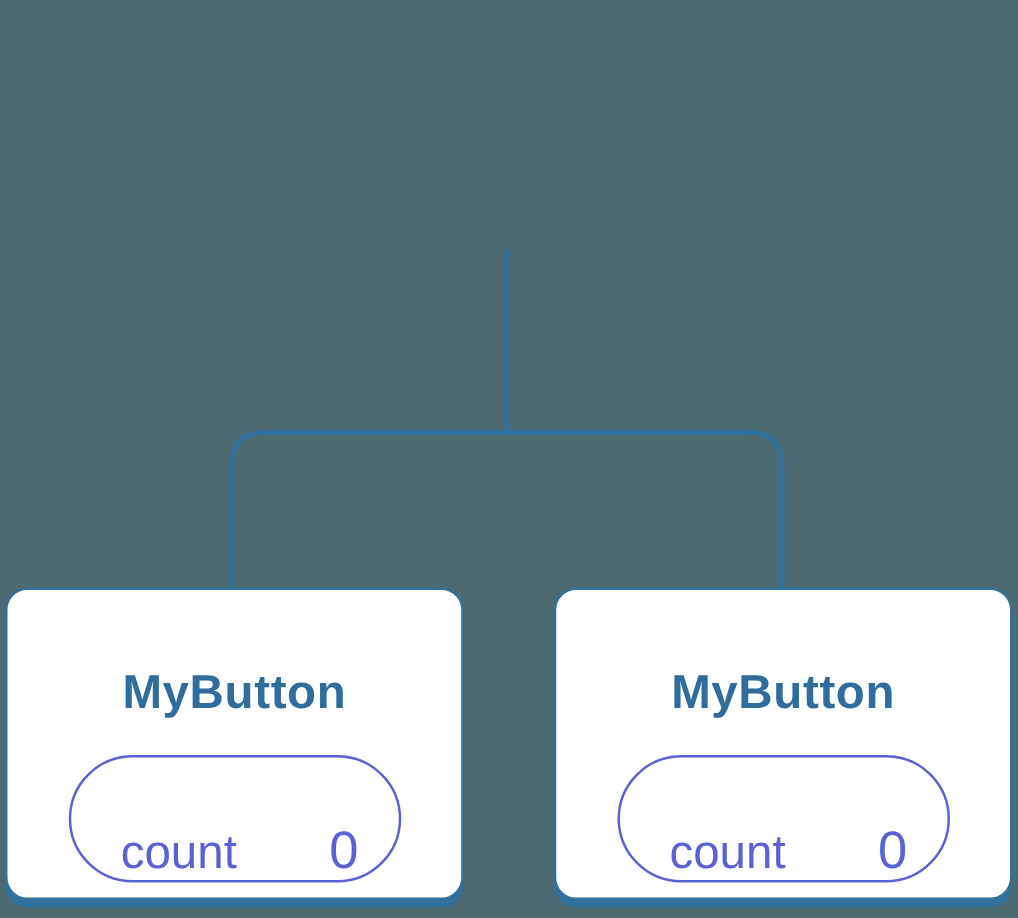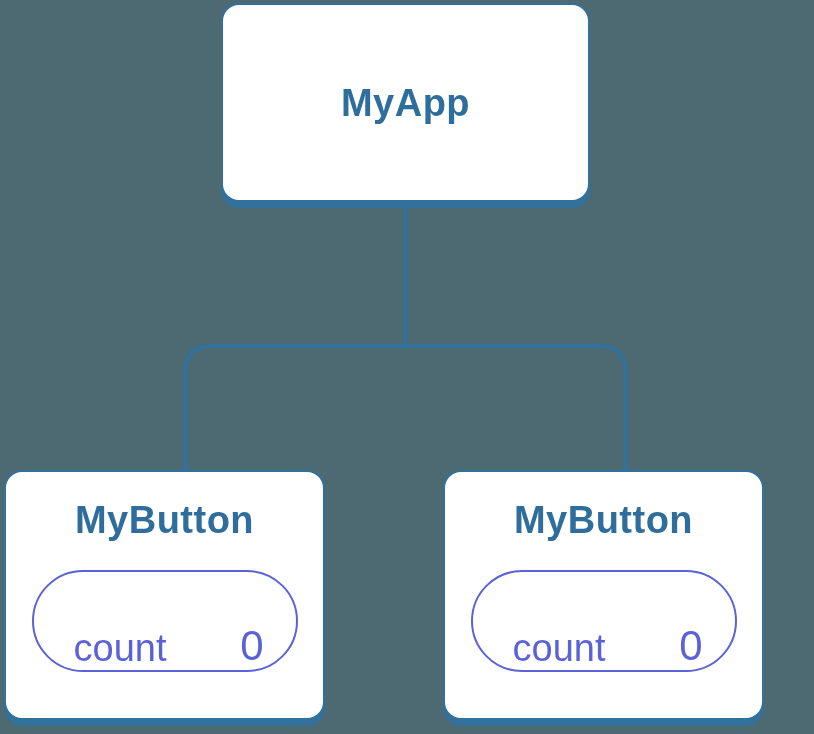--- a/index.html
+++ b/index.html
@@ -43,25 +43,25 @@
   }
   .node-root {
     left: 221px; top: 3px;
     width: 369px; height: 199px;
     display: flex;
     align-items: center;
     justify-content: center;
   }
   .node-child {
     top: 470px;
-    width: 321px; height: 250px;
+    width: 367px; height: 250px;
     display: flex;
     flex-direction: column;
     align-items: center;
-    padding-top: 24px;
+    padding-top: 58px;
   }
   .node-child-1 { left: 4px; }
   .node-child-2 { left: 443px; }
   .node-title {
     font-size: 38px;
     line-height: 48px;
     font-weight: 600;
     color: var(--node-label);
     letter-spacing: 0.5px;
   }
@@ -100,23 +100,20 @@
 </head>
 <body>
 
 <div class="stage">
 
   <svg class="connector" viewBox="0 0 814 734" xmlns="http://www.w3.org/2000/svg">
     <path d="M405.5 200 L405.5 348"></path>
     <path d="M185.5 472 L185.5 372 Q185.5 346 211.5 346 L599.5 346 Q625.5 346 625.5 372 L625.5 472"></path>
   </svg>
 
-  <div class="node node-root">
-    <div class="node-title">MyApp</div>
-  </div>
 
   <div class="node node-child node-child-1">
     <div class="node-title">MyButton</div>
     <div class="state-pill">
       <div class="state-name-cell">count</div>
       <div class="state-divider"></div>
       <div class="state-value-cell">0</div>
     </div>
   </div>
 

